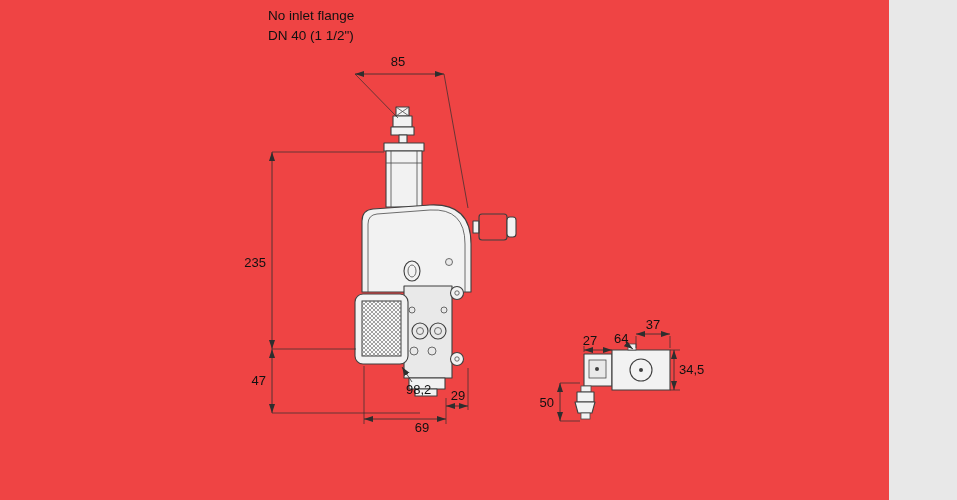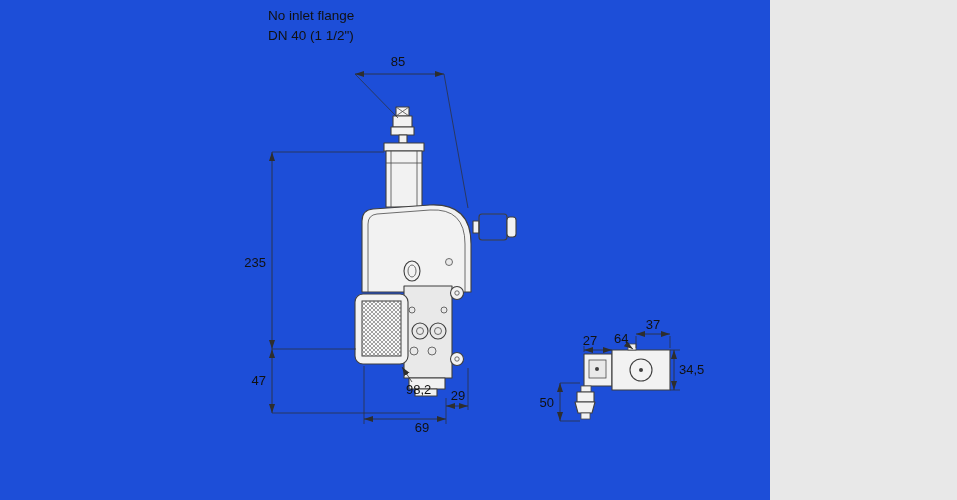--- a/index.html
+++ b/index.html
@@ -1,17 +1,17 @@
 <!DOCTYPE html>
 <html><head>
 <meta charset="utf-8">
 <style>
   html,body{margin:0;padding:0;}
   body{background:#e8e8e8;font-family:"Liberation Sans",sans-serif;}
-  .stage{position:relative;width:770px;height:500px;background:#1d4ed8;overflow:hidden;}
+  .stage{position:relative;width:889px;height:500px;background:#ef4444;overflow:hidden;}
   svg{position:absolute;left:0;top:0;}
   .ln{stroke:#3f3f3f;stroke-width:1.1;fill:none;stroke-linejoin:round;}
   .ln2{stroke:#4a4a4a;stroke-width:0.8;fill:none;}
   .part{fill:#f2f2f2;}
   .part2{fill:#e9e9e9;}
   .dim{stroke:#2e2e2e;stroke-width:0.8;fill:none;}
   .ext{stroke:#2e2e2e;stroke-width:0.7;fill:none;}
   .lbl{font:13px "Liberation Sans",sans-serif;fill:#111;}
   .ttl{font:13.5px "Liberation Sans",sans-serif;fill:#111;}
   .dot{fill:#3f3f3f;stroke:none;}

